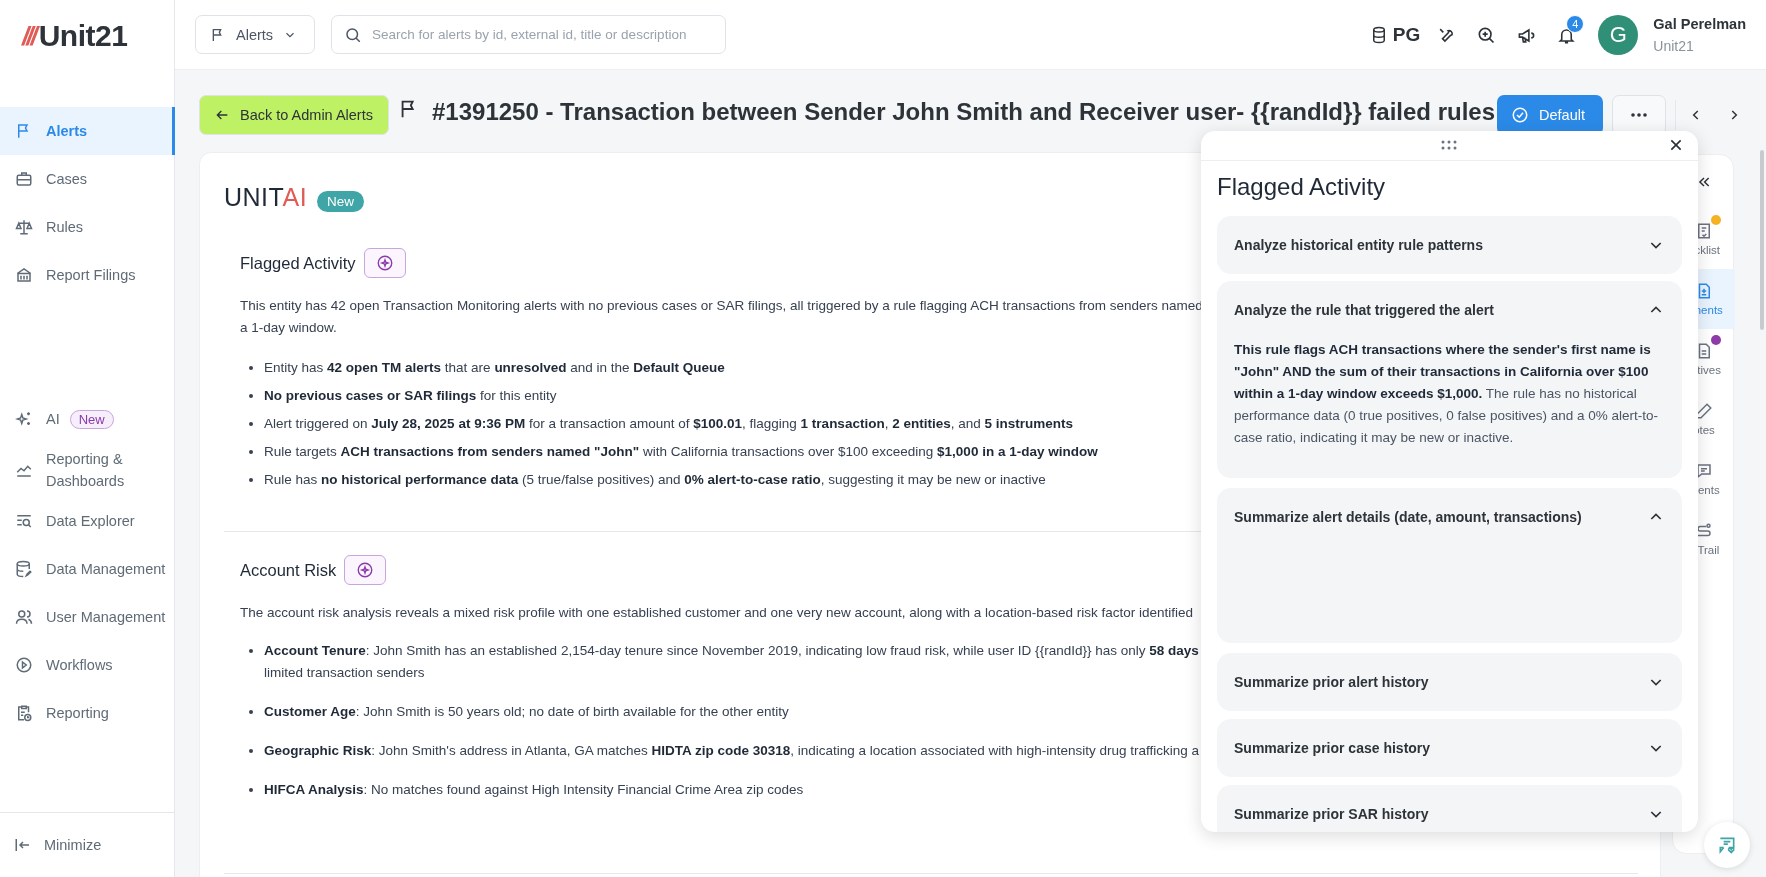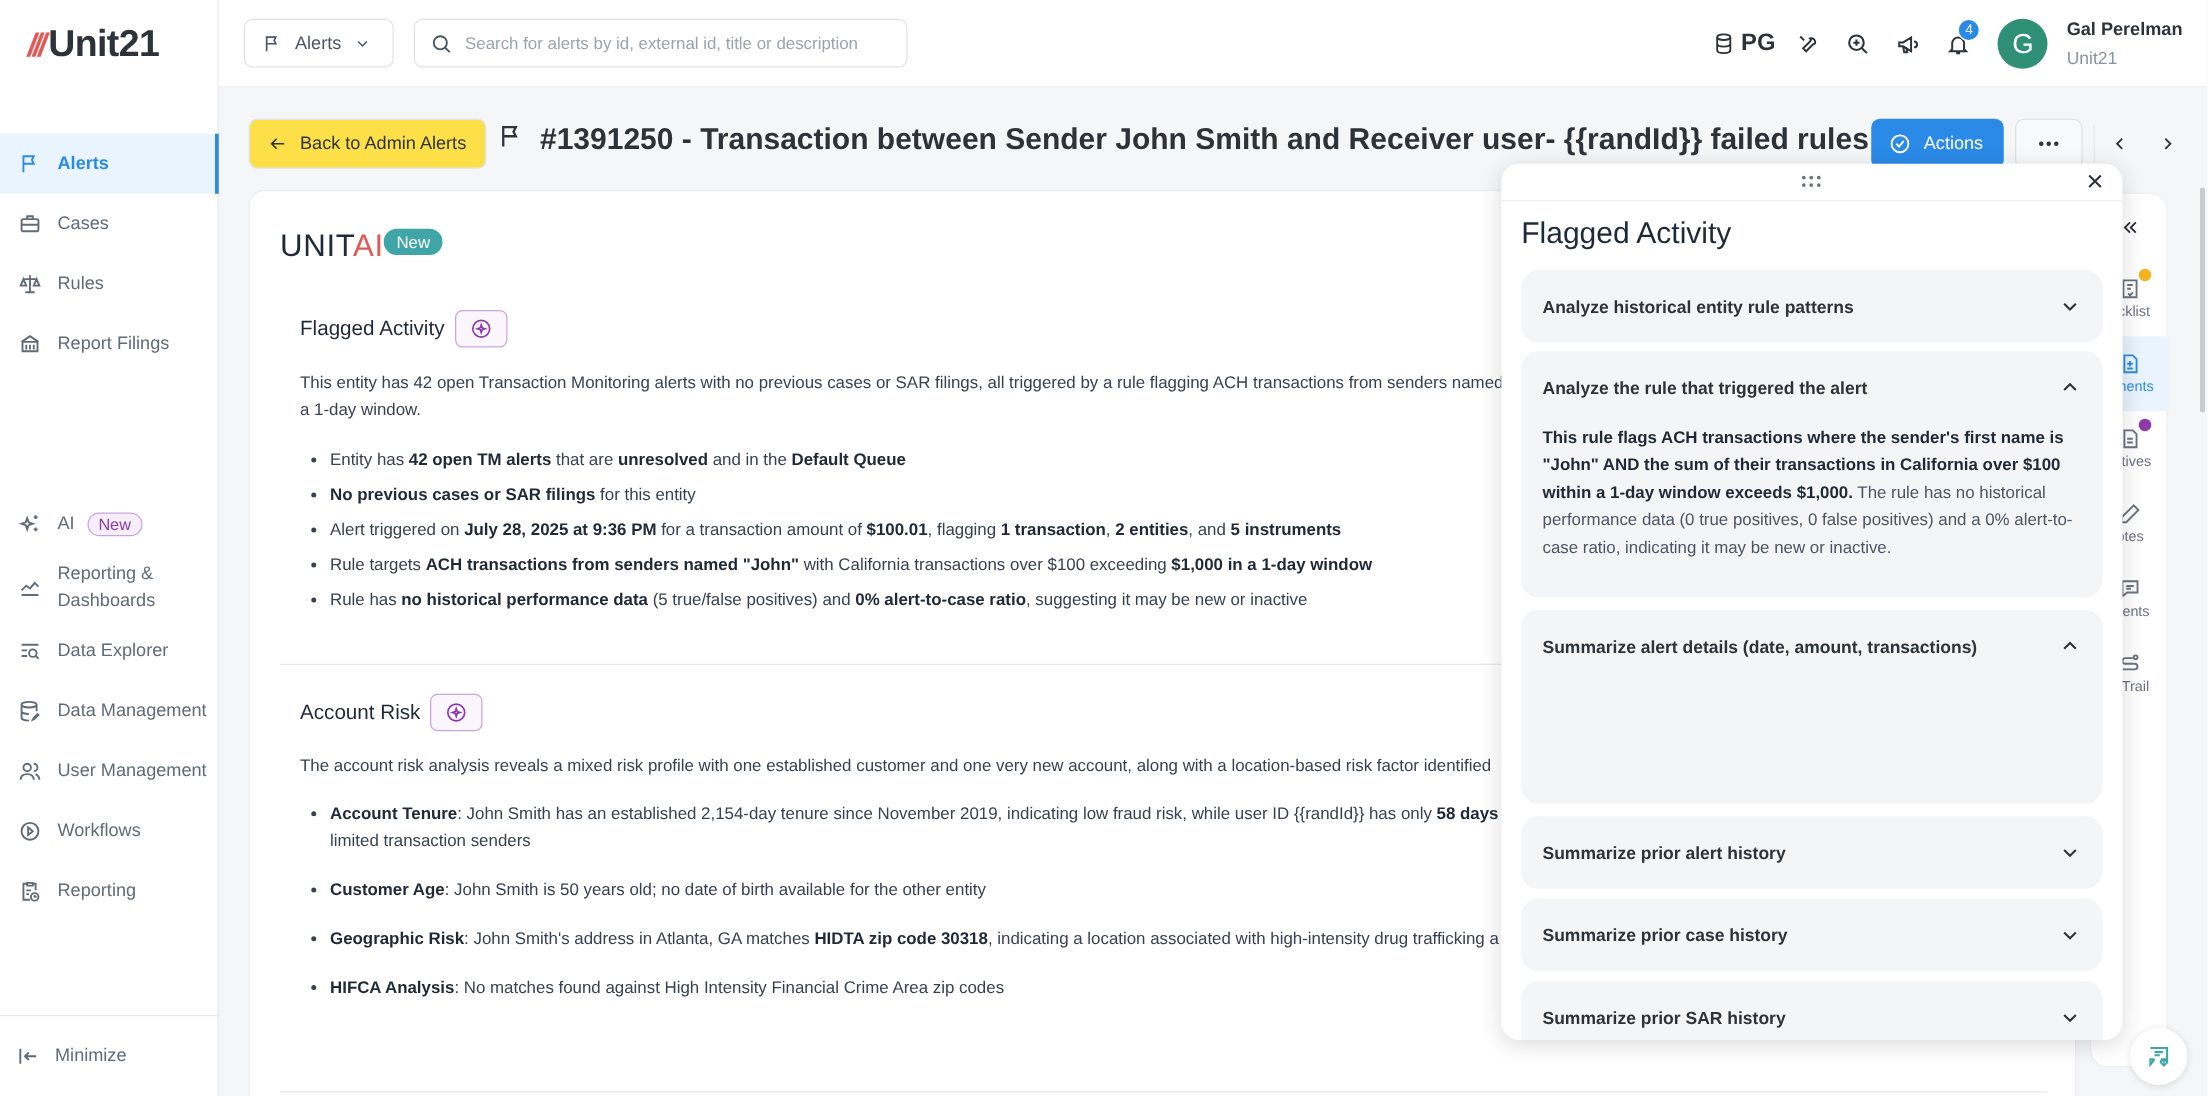--- a/index.html
+++ b/index.html
@@ -31,30 +31,30 @@
 .top-icons{position:absolute;right:20px;top:13px;display:flex;align-items:center;gap:0}
 .top-ico{width:40px;height:44px;display:flex;align-items:center;justify-content:center;color:#2d3338;position:relative}
 .pg{font-weight:700;font-size:19px;color:#2d3338;margin-right:6px}
 .badge{position:absolute;top:2px;right:2px;background:#2b8ae8;color:#fff;font-size:11px;border-radius:10px;min-width:18px;height:18px;display:flex;align-items:center;justify-content:center;border:1.5px solid #fff}
 .avatar{width:40px;height:40px;border-radius:50%;background:#2f8f77;color:#fff;font-size:22px;display:flex;align-items:center;justify-content:center;margin-left:12px}
 .user{margin-left:15px;line-height:22px}
 .user .nm{font-weight:700;font-size:14.5px;color:#2d3338}
 .user .org{font-size:14px;color:#8a939c}
 
 
-.back-btn{position:absolute;left:199px;top:95px;width:190px;height:40px;background:#fde047;border:1px solid #dfe3e8;border-radius:7px;display:flex;align-items:center;gap:10px;padding-left:14px;font-size:14.5px;color:#2d3338}
+.back-btn{position:absolute;left:199px;top:95px;width:190px;height:40px;background:#bef264;border:1px solid #dfe3e8;border-radius:7px;display:flex;align-items:center;gap:10px;padding-left:14px;font-size:14.5px;color:#2d3338}
 .page-title{position:absolute;left:398px;top:98px;display:flex;align-items:flex-start;gap:12px;font-size:24px;font-weight:700;color:#2d3338;white-space:nowrap}
 .actions-btn{position:absolute;left:1497px;top:95px;width:106px;height:40px;background:#2b8ae8;border-radius:7px;color:#fff;display:flex;align-items:center;gap:10px;padding-left:14px;font-size:14.5px}
 .more-btn{position:absolute;left:1612px;top:95px;width:54px;height:40px;border:1px solid #dfe3e8;border-radius:7px;background:#f8f9fa;display:flex;align-items:center;justify-content:center}
 .vsep{position:absolute;left:1675px;top:100px;width:1px;height:30px;background:#e5e7eb}
 .nav-arrow{position:absolute;top:100px;width:30px;height:30px;display:flex;align-items:center;justify-content:center;color:#2d3338}
 
 
 .card{position:absolute;left:199px;top:152px;width:1462px;height:740px;background:#fff;border-radius:12px;border:1px solid #eceef1}
-.unitai{position:absolute;left:24px;top:30px;display:flex;align-items:flex-start;}
+.unitai{position:absolute;left:24px;top:30px;display:flex;align-items:flex-end;gap:10px}
 .unitai .u{font-size:25px;font-weight:400;color:#1f2937;letter-spacing:0.5px}
 .unitai .u span{color:#e05a56}
 .teal-pill{background:#3fa5a6;color:#fff;font-size:13.5px;border-radius:14px;padding:3px 10px}
 .section-h{position:absolute;left:40px;display:flex;align-items:center;gap:8px;font-size:16.5px;color:#1f2937;font-weight:400}
 .section-h .t{font-weight:400}
 .ai-btn{width:42px;height:30px;border:1px solid #c9a5de;border-radius:6px;background:#fbf5fd;display:flex;align-items:center;justify-content:center}
 .para{position:absolute;left:40px;width:1000px;font-size:13.5px;color:#374151;line-height:22px}
 .bul{position:absolute;left:40px;font-size:13.5px;color:#374151;line-height:22px}
 .bul ul{padding-left:24px}
 .bul li{margin-bottom:6px}
@@ -278,21 +278,21 @@
     </span>
   <span>#1391250 - Transaction between Sender John Smith and Receiver user- {{randId}} failed rules</span>
 </div>
 <div class="actions-btn">
   <span>
       <svg width="18" height="18" viewBox="0 0 24 24" fill="none" stroke="#fff" stroke-width="2">
         <circle cx="12" cy="12" r="9"></circle>
         <path d="M8 12l3 3 5-6"></path>
       </svg>
     </span>
-  <span>Actions</span>
+  <span>Default</span>
 </div>
 <div class="more-btn">
   <span>
       <svg width="18" height="6" viewBox="0 0 18 6">
         <circle cx="3" cy="3" r="1.8" fill="#2d3338"></circle>
         <circle cx="9" cy="3" r="1.8" fill="#2d3338"></circle>
         <circle cx="15" cy="3" r="1.8" fill="#2d3338"></circle>
       </svg>
     </span>
 </div>

